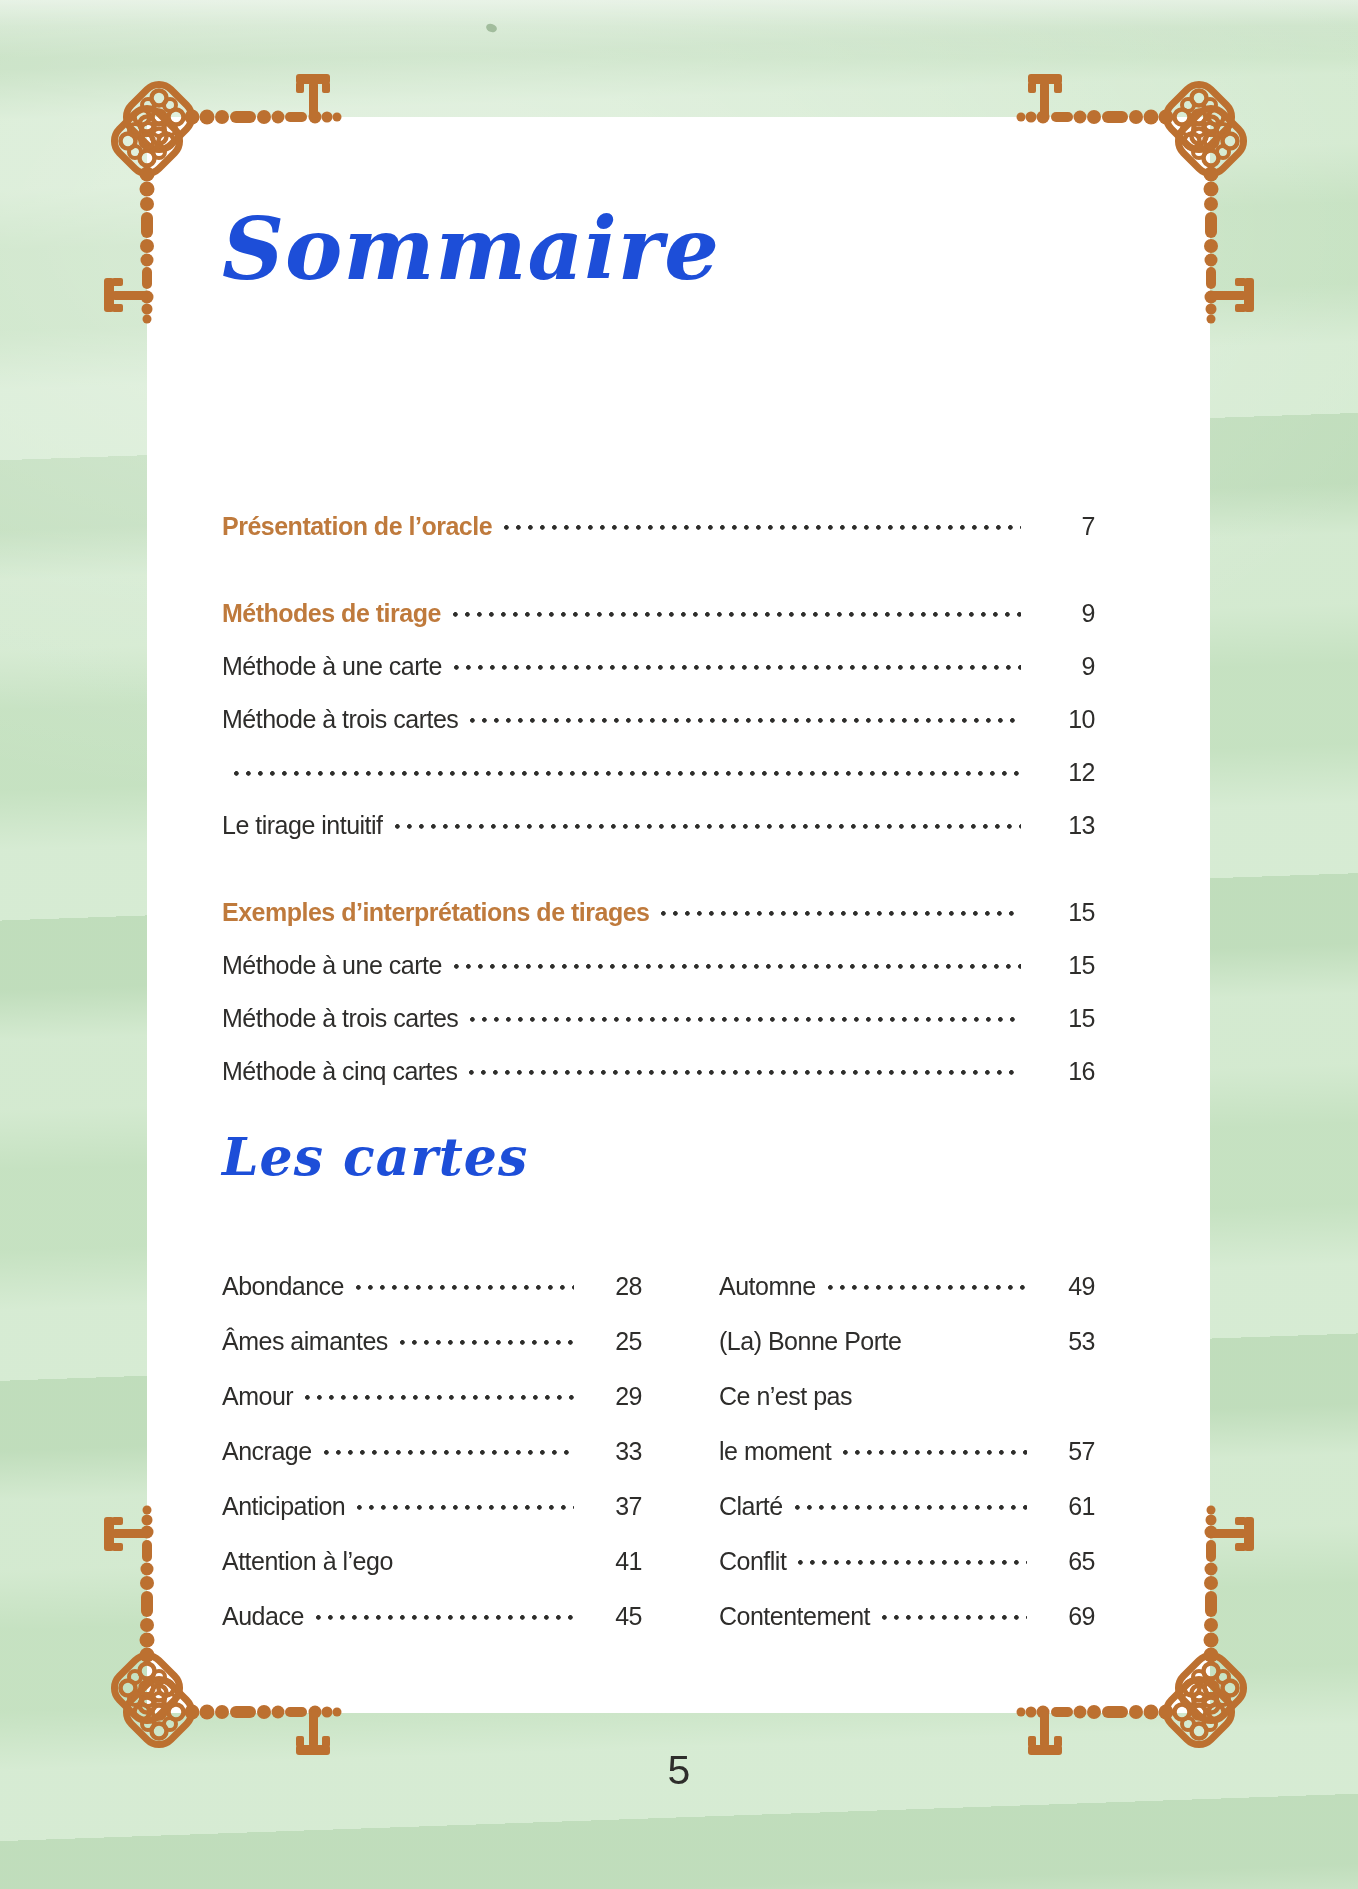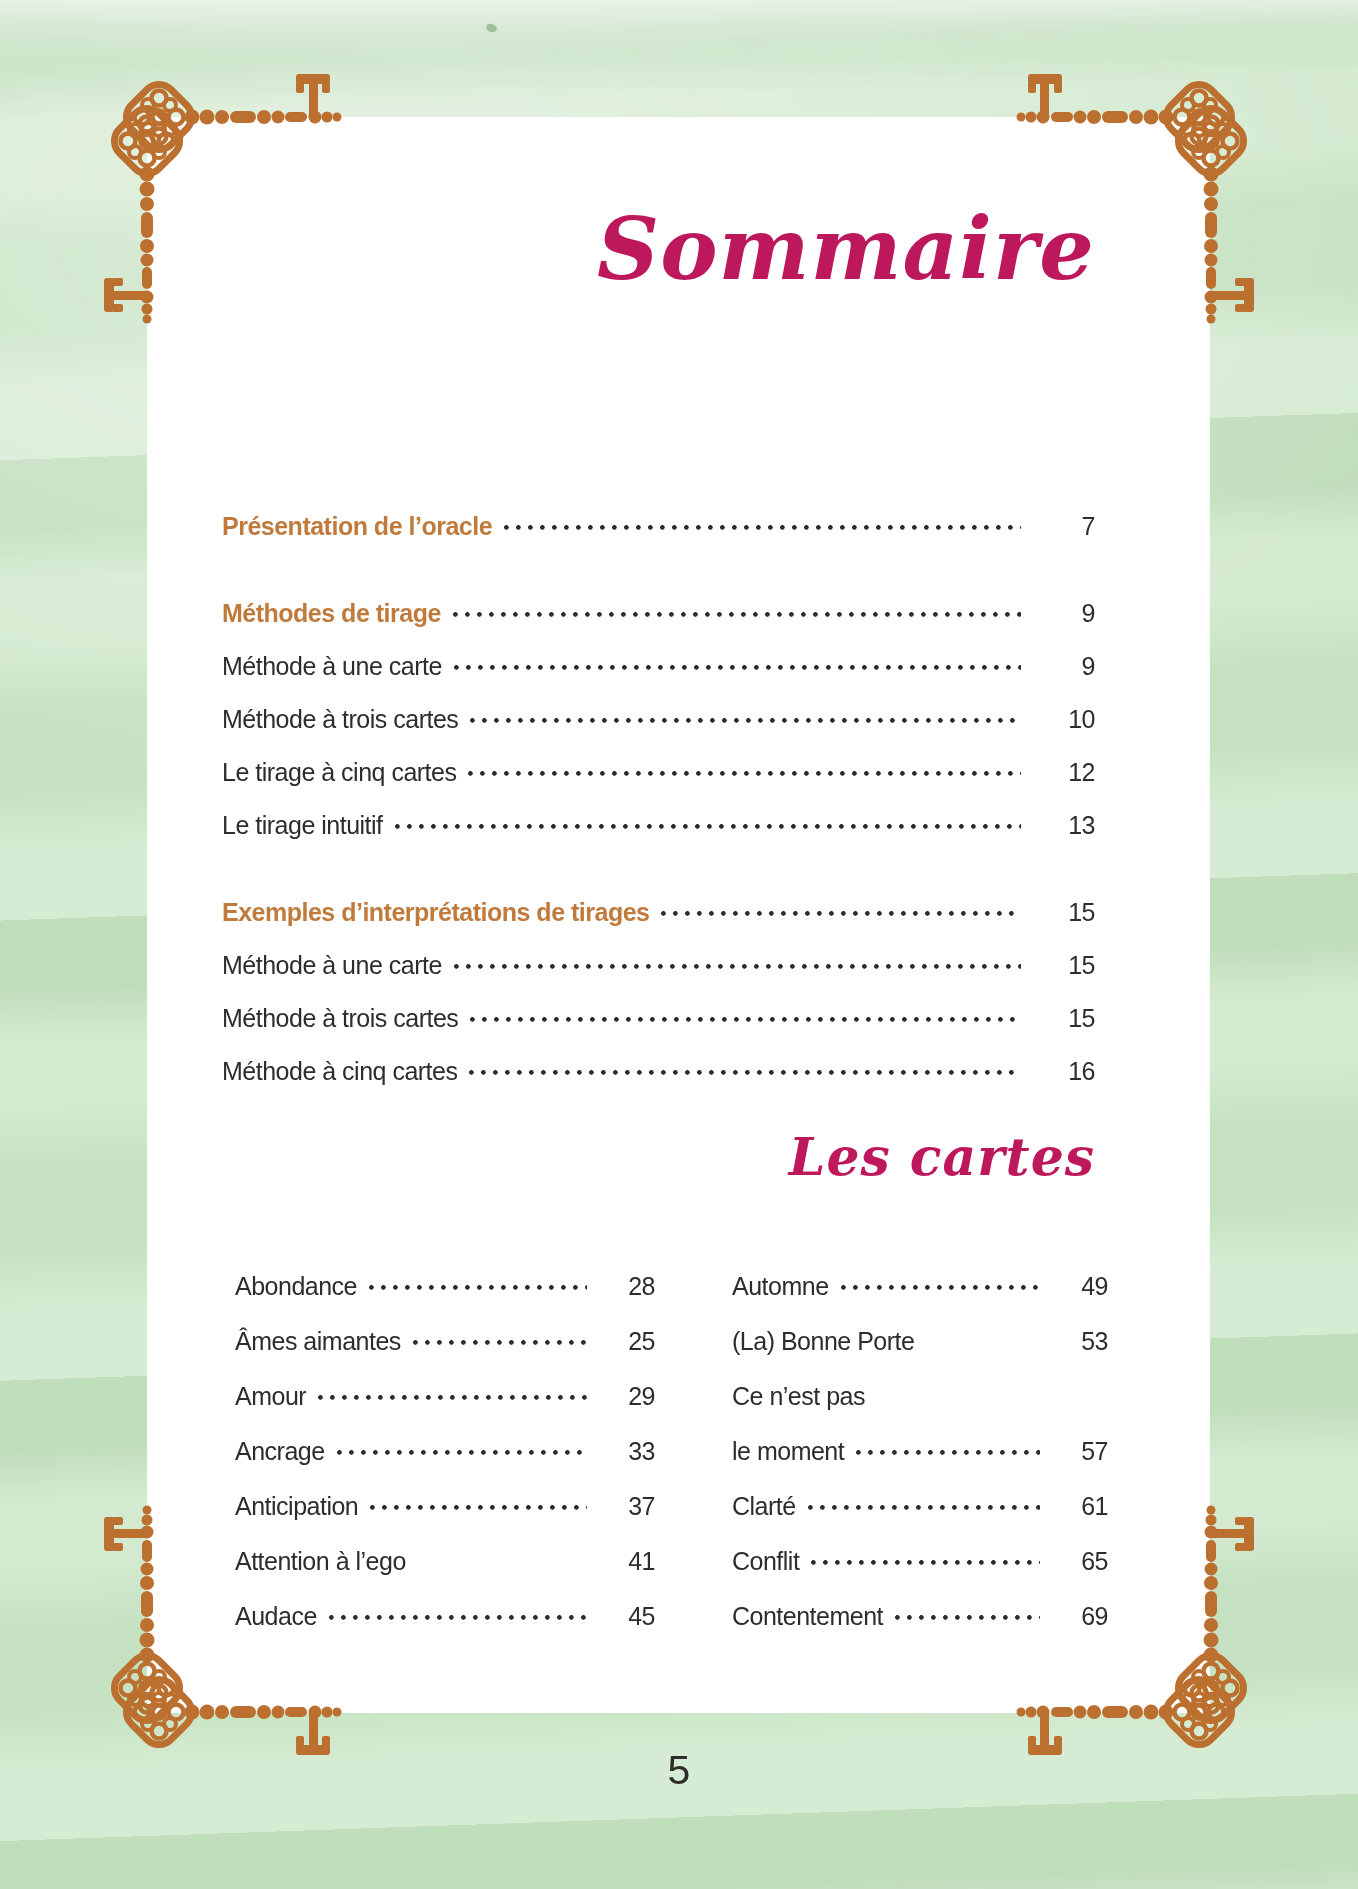--- a/index.html
+++ b/index.html
@@ -16,37 +16,37 @@
         rgba(183,217,178,.34) 250px, rgba(183,217,178,.34) 330px,
         rgba(228,243,226,.40) 390px, rgba(228,243,226,.40) 460px);
   }
   .speck{position:absolute;left:486px;top:24px;width:11px;height:8px;border-radius:50%;
     background:#8fae89;opacity:.75;transform:rotate(18deg);}
   .page{
     position:absolute;left:147px;top:117px;width:1063px;height:1596px;
     background:#ffffff;border-radius:3px;
   }
   .script-title{
-    position:absolute;left:75px;width:873px;text-align:right;
+    position:absolute;left:75px;width:873px;text-align:left;
     font-family:"DejaVu Serif", serif;font-style:italic;font-weight:bold;
-    color:#be185d;letter-spacing:1px;
+    color:#1d4ed8;letter-spacing:1px;
   }
   #title-sommaire{top:87px;font-size:86px;line-height:1.05;}
   #title-cartes{top:1013px;font-size:52px;line-height:1.05;}
   .toc{position:absolute;left:75px;top:370px;width:873px;}
   .row{display:flex;align-items:flex-end;height:53px;
     font-size:25px;letter-spacing:-0.5px;color:#2e2d2b;line-height:1.12;}
   .row .label{white-space:nowrap;}
   .row.heading{color:#bf7a3c;font-weight:bold;}
   .row.heading:not(:first-child){margin-top:34px;}
   .leader{flex:1 1 auto;height:5px;margin:0 10px 10px 12px;min-width:0;
     background:radial-gradient(circle at 2.4px 2.4px,#2e2d2b 2px,rgba(0,0,0,0) 2.6px) left bottom / 12px 5px repeat-x;}
   .leader.hidden-dots{background:none;}
   .num{min-width:64px;text-align:right;color:#2e2d2b;font-weight:normal;white-space:nowrap;}
-  .cards{position:absolute;left:88px;top:1128px;width:873px;display:flex;gap:77px;}
+  .cards{position:absolute;left:75px;top:1128px;width:873px;display:flex;gap:77px;}
   .cards .col{display:flex;flex-direction:column;}
   .col-left{width:420px;}
   .col-right{width:376px;}
   .cards .row{height:55px;}
   .cards .num{min-width:58px;}
   .folio{position:absolute;left:0;top:1747px;width:100%;text-align:center;
     font-size:41px;color:#2e2d2b;}
   .corner{position:absolute;width:260px;height:260px;pointer-events:none;}
   #corner-tl{left:95px;top:65px;}
   #corner-tr{left:1003px;top:65px;transform:scaleX(-1);}
@@ -111,21 +111,20 @@
         <span class="label">Méthode à une carte</span>
         <span class="leader"></span>
         <span class="num">9</span>
       </div>
       <div class="row">
         <span class="label">Méthode à trois cartes</span>
         <span class="leader"></span>
         <span class="num">10</span>
       </div>
       <div class="row">
-        <span class="label">Le tirage à cinq cartes</span>
         <span class="leader"></span>
         <span class="num">12</span>
       </div>
       <div class="row">
         <span class="label">Le tirage intuitif</span>
         <span class="leader"></span>
         <span class="num">13</span>
       </div>
       <div class="row heading">
         <span class="label">Exemples d’interprétations de tirages</span>

